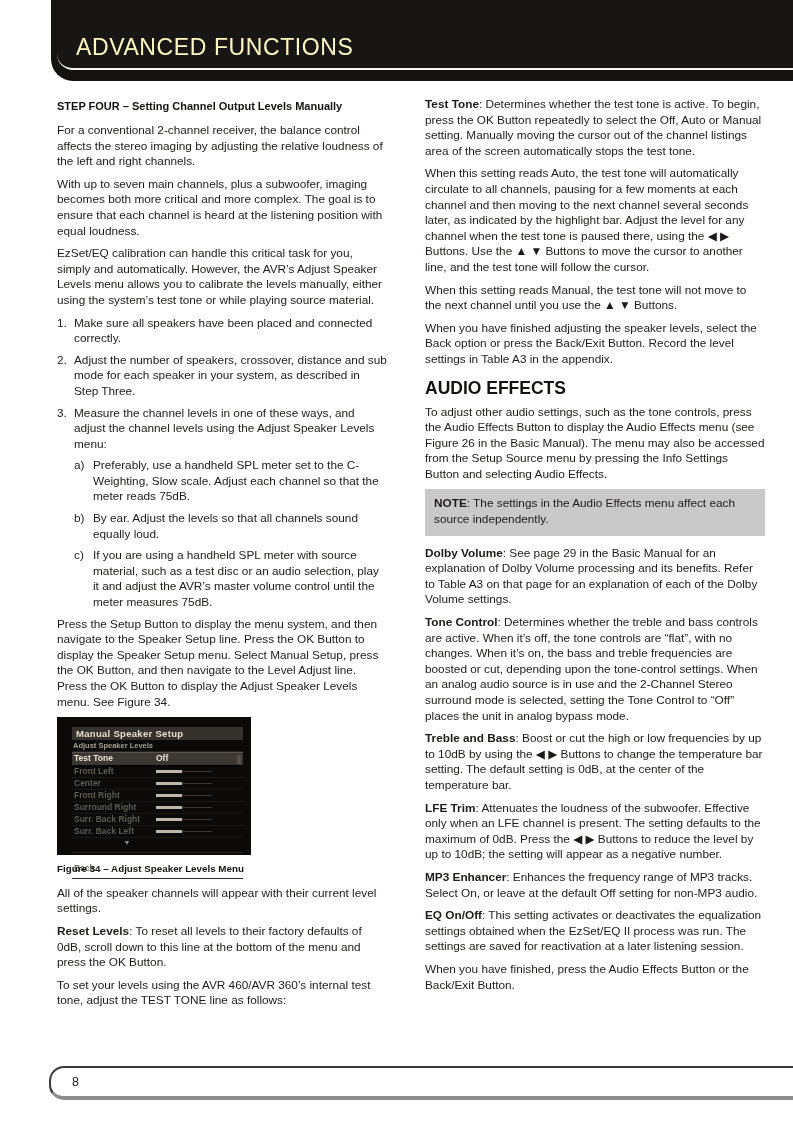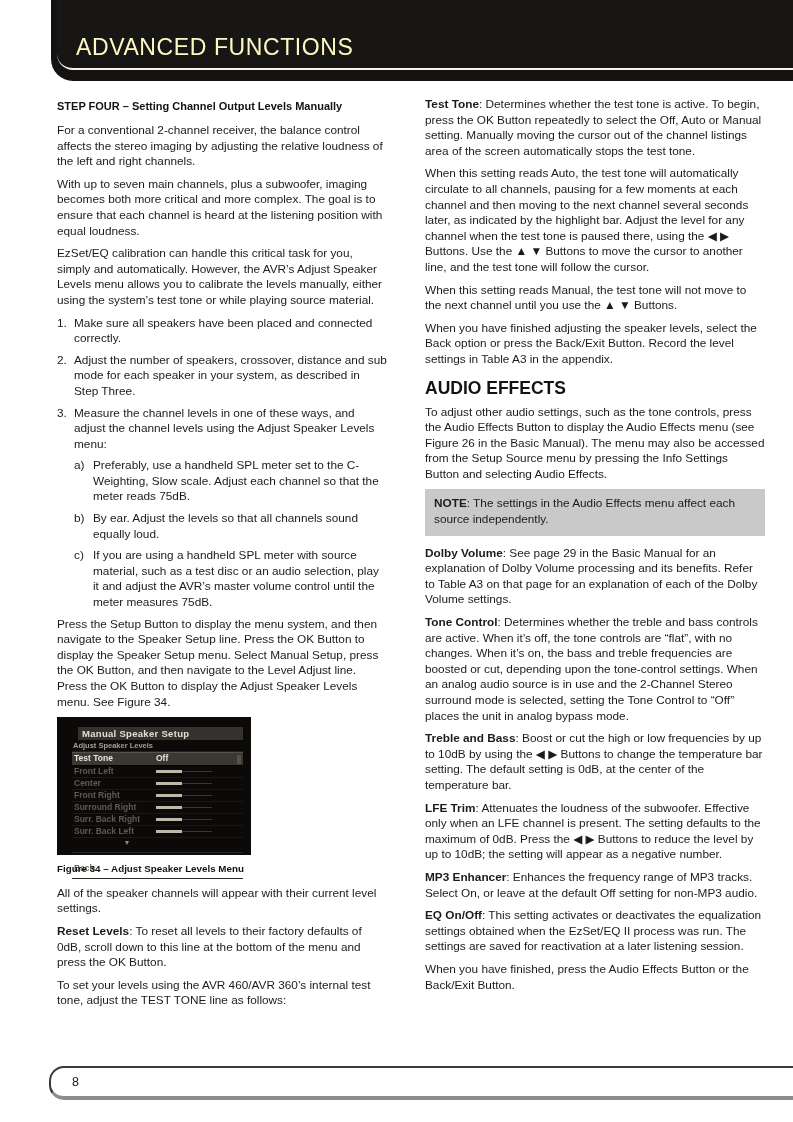--- a/index.html
+++ b/index.html
@@ -27,21 +27,21 @@
   .sublist{margin-left:17px;}
   .sublist .marker{width:19px;}
 
   
   .note-box{background:#c9c9c9;padding:7px 9px 8px 9px;margin:5px 0 10px 0;}
 
   
   .figure{width:194px;height:138px;background:#0b0a09;margin:4px 0 6px 0;
           padding:10px 8px 6px 15px;box-sizing:border-box;font-weight:700;}
   .tv-title{background:#35322e;color:#e3ded1;font-size:9.5px;line-height:13px;padding:0 4px;
-            letter-spacing:0.3px;margin-left:6px;}
+            letter-spacing:0.3px;}
   .tv-subtitle{color:#a59f93;font-size:7.5px;line-height:11px;padding-left:1px;
                border-bottom:1px solid #23211e;}
   .tv-row{display:flex;align-items:center;height:11px;font-size:8.5px;color:#5f5b53;
           border-bottom:1px solid #191816;padding:0 2px;}
   .tv-row .tv-label{flex:none;width:82px;white-space:nowrap;}
   .tv-selected{background:#3b3834;color:#e8e3d6;border-top:1px solid #56524b;
                border-bottom:1px solid #000;height:12px;}
   .tv-scroll{margin-left:auto;width:4px;height:9px;background:#56524b;border-radius:1px;}
   .tv-slider{display:flex;align-items:center;}
   .tv-slider .lvl{width:26px;height:3px;background:#beb8ab;}

